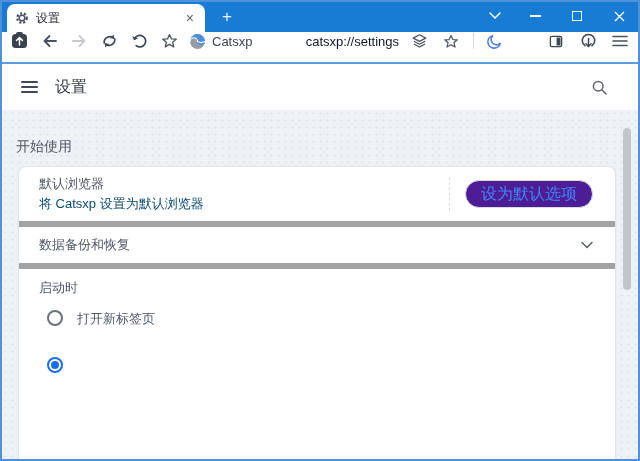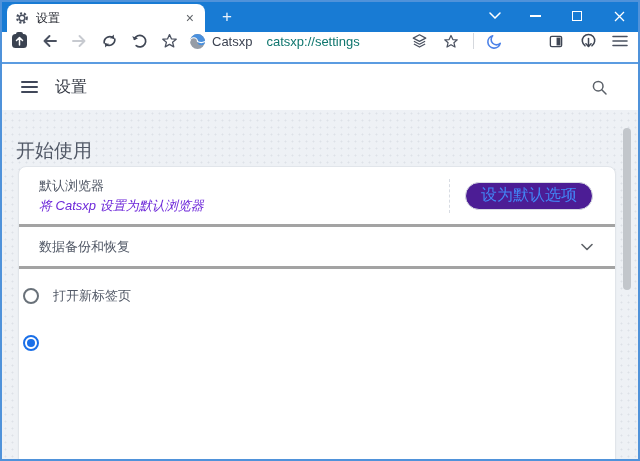--- a/index.html
+++ b/index.html
@@ -27,53 +27,53 @@
   
   .toolbar{position:absolute;left:0;top:32px;width:640px;height:30px;background:#fff;
            display:flex;align-items:center;padding:0 8px 12px 7px;box-sizing:border-box;}
   .tb-icon{width:24px;height:24px;display:flex;align-items:center;justify-content:center;
            margin-right:6px;flex:0 0 auto;}
   .bosskey{width:15px;height:14px;background:#3a4250;border-radius:3.5px;display:flex;
            align-items:center;justify-content:center;position:relative;}
   .bosskey:before{content:"";position:absolute;top:-2px;left:4px;width:7px;height:3px;
            background:#3a4250;border-radius:2px 2px 0 0;}
   .site-label{font-size:13px;color:#3c4352;margin:0 14px 0 6px;flex:0 0 auto;}
-  .url-text{font-size:13px;color:#0f766e;flex:1 1 auto;white-space:nowrap;overflow:hidden;}
+  .url-text{font-size:13px;color:#0f172a;flex:1 1 auto;white-space:nowrap;overflow:hidden;text-align:right;}
   .tb-right{display:flex;align-items:center;flex:0 0 auto;}
   .tb-right .tb-icon{margin-right:0;margin-left:8px;}
   .tb-divider{width:1px;height:16px;background:#d5d8dd;margin-left:10px;flex:0 0 auto;}
   .tb-spacer{width:30px;flex:0 0 auto;}
   .accent-line{position:absolute;left:0;top:62px;width:640px;height:2px;background:#5b9ce1;}
   
   .set-header{position:absolute;left:2px;top:64px;width:636px;height:46px;background:#fff;
               display:flex;align-items:center;padding:0 16px;box-sizing:border-box;}
   .burger{width:17px;display:flex;flex-direction:column;gap:3px;margin-left:3px;}
   .burger span{display:block;height:2px;background:#41485a;border-radius:1px;}
   .set-title{font-size:16px;color:#363b46;margin-left:17px;}
   .hdr-search{margin-left:auto;margin-right:14px;}
   
   .content{position:absolute;left:2px;top:110px;width:636px;height:349px;overflow:hidden;
            background:#eef1f5;
            background-image:radial-gradient(#dde1e7 0.9px, rgba(0,0,0,0) 1.1px);
            background-size:7px 7px;}
-  .section-label{position:absolute;left:14px;top:28px;font-size:19px;color:#515866;}
+  .section-label{position:absolute;left:14px;top:28px;font-size:14px;color:#515866;}
   .card{position:absolute;left:16px;top:56px;width:598px;height:320px;background:#fff;
         border:1px solid #e1e5ea;border-radius:8px;box-sizing:border-box;
         box-shadow:0 1px 2px rgba(60,70,90,.05);}
-  .row{display:flex;align-items:center;padding:0 22px 0 20px;border-bottom:3px solid #a3a3a3;box-sizing:border-box;}
+  .row{display:flex;align-items:center;padding:0 22px 0 20px;border-bottom:6px solid #a3a3a3;box-sizing:border-box;}
   .row-text{flex:1 1 auto;min-width:0;}
   .row-title{font-size:13px;color:#515866;line-height:20px;}
-  .row-sub{font-size:13px;color:#6d28d9;line-height:20px;white-space:nowrap;font-style:italic;}
+  .row-sub{font-size:13px;color:#0c4a6e;line-height:20px;white-space:nowrap;}
   .vdash{width:0;height:34px;border-left:1px dashed #d8dce3;margin:0 15px 0 0;flex:0 0 auto;}
   .pill{height:28px;padding:0 15px;border:1px solid #d8dce2;border-radius:15px;background:#4c1d95;
         color:#4285f4;font-size:16px;font-family:inherit;display:flex;align-items:center;flex:0 0 auto;}
   .row-1,.row-2{height:60px;}
   .row-3{height:42px;gap:12px;}
   .row-startup{height:34px;border-bottom:none;padding-top:4px;}
-  .option{display:flex;align-items:center;padding-left:4px;height:40px;margin-top:7px;border-bottom:none;}
+  .option{display:flex;padding-left:28px;height:40px;margin-top:7px;border-bottom:none;}
   .radio{width:16px;height:16px;border-radius:50%;border:2px solid #697179;box-sizing:border-box;
          flex:0 0 auto;position:relative;background:#fff;}
   .radio.sel{border-color:#1a6fe8;}
   .radio.sel:after{content:"";position:absolute;left:2px;top:2px;width:8px;height:8px;
          border-radius:50%;background:#1a6fe8;}
   .option-label{font-size:13px;color:#515866;margin-left:14px;}
   
   .scroll-thumb{position:absolute;right:7px;top:18px;width:8px;height:162px;background:#c2c6cb;border-radius:4px;}
   svg{display:block;}
 </style>
@@ -235,20 +235,23 @@
       <div class="row-text">
         <div class="row-title">数据备份和恢复</div>
       </div>
       <span>
         <svg width="12" height="8" viewBox="0 0 12 8">
             <polyline points="1,1.5 6,6.5 11,1.5" fill="none" stroke="#5f6368" stroke-width="1.6" stroke-linecap="round" stroke-linejoin="round"></polyline>
           </svg>
       </span>
     </div>
 
+    <div class="row row-startup">
+      <div class="row-title">启动时</div>
+    </div>
     <div class="option">
       <span class="radio"></span>
       <span class="option-label">打开新标签页</span>
     </div>
     <div class="option">
       <span class="radio sel"></span>
     </div>
   </div>
 
   <div class="scroll-thumb"></div>

